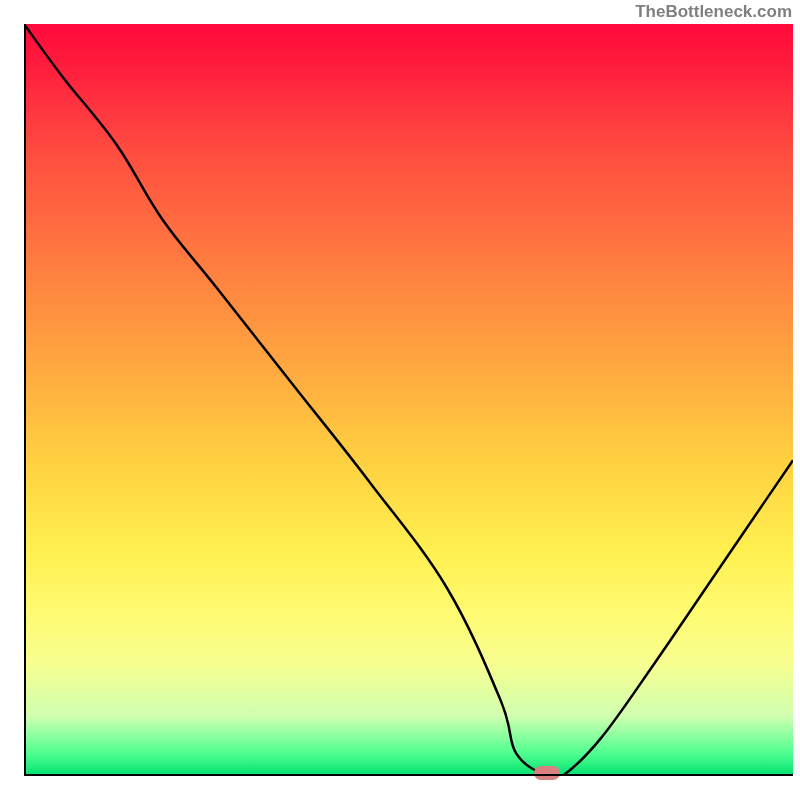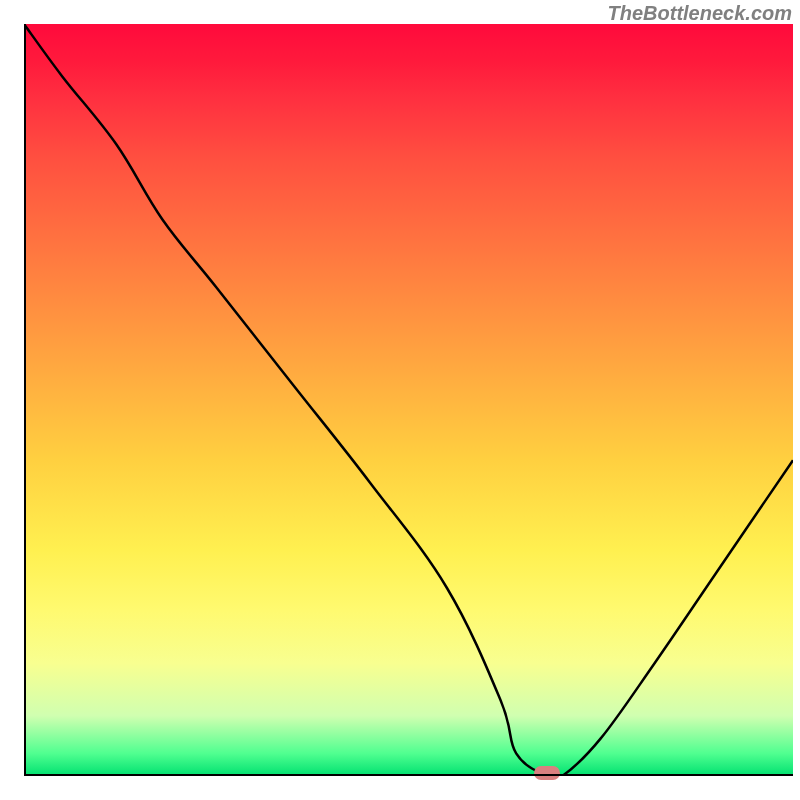--- a/index.html
+++ b/index.html
@@ -37,25 +37,24 @@
       #f8ff90 85%,
       #d0ffb0 92%,
       #50ff90 97%,
       #00e070 100%
     );
   }
   .watermark {
     position: absolute;
     top: 2px;
     right: 8px;
-    font-size: 20px;
+    font-size: 17px;
     font-weight: bold;
     color: #808080;
     font-family: Arial, sans-serif;
-    font-style: italic;
   }
   .curve-svg {
     position: absolute;
     top: 24px;
     left: 24px;
     width: 769px;
     height: 752px;
   }
   .marker {
     position: absolute;

